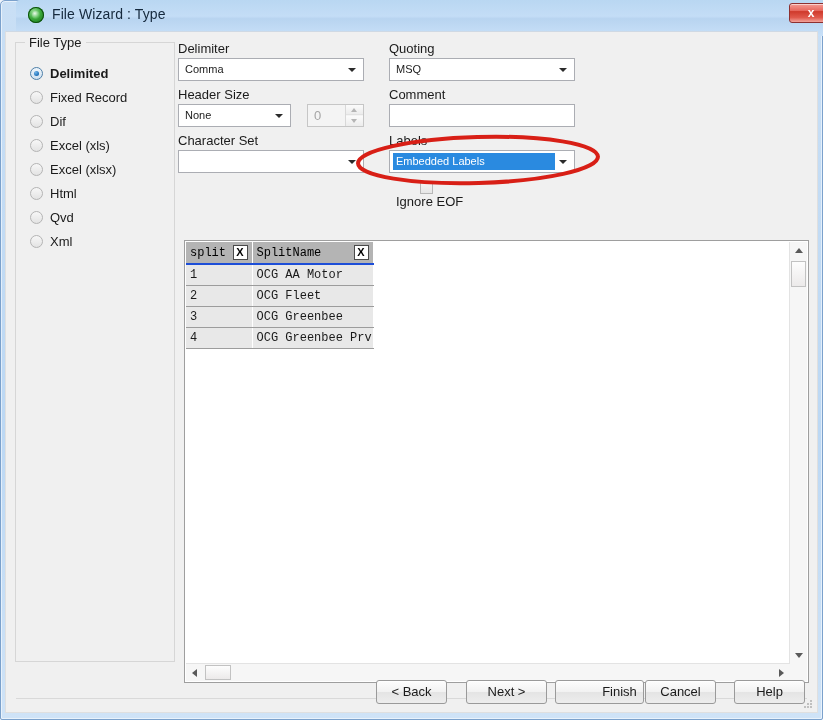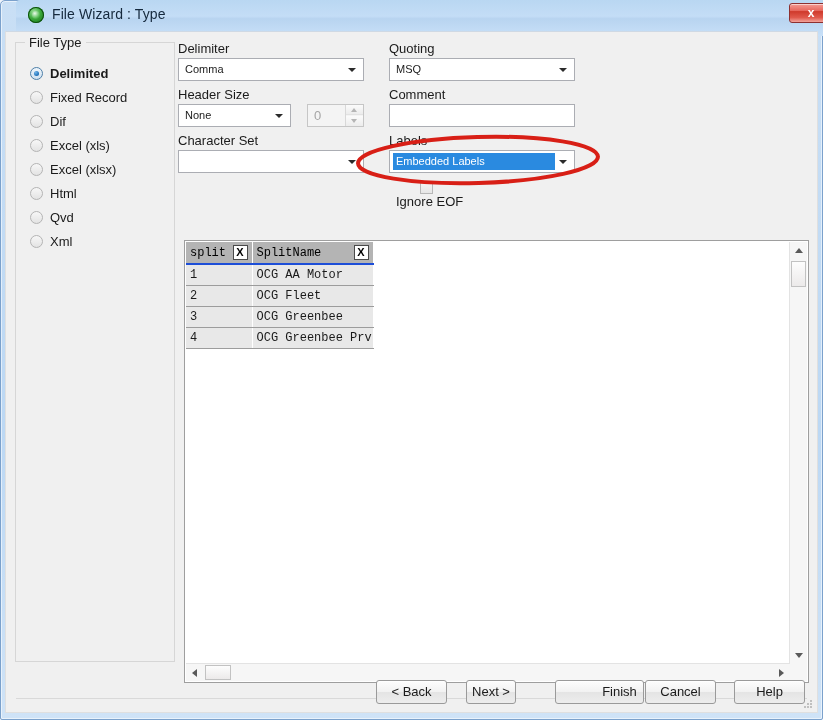--- a/index.html
+++ b/index.html
@@ -571,21 +571,21 @@
         <span class="sb-thumb"></span>
         <span class="sb-arrow right"></span>
       </div>
 
       <div class="corner-box"></div>
     </div>
 
     <div class="btnbar-sep"></div>
 
     <div class="btn" style="left:370px; top:648px; width:71px;">&lt; Back</div>
-    <div class="btn" style="left:460px; top:648px; width:50px;">Next &gt;</div>
+    <div class="btn" style="left:460px; top:648px; width:81px;">Next &gt;</div>
     <div class="btn" style="left:549px; top:648px; width:89px;padding-left:40px;">Finish</div>
     <div class="btn" style="left:639px; top:648px; width:71px;">Cancel</div>
     <div class="btn" style="left:728px; top:648px; width:71px;">Help</div>
 
     <div class="sizegrip">
       <i style="left:8px; top:2px;"></i>
       <i style="left:5px; top:5px;"></i>
         <i style="left:8px; top:5px;"></i>
       <i style="left:2px; top:8px;"></i>
         <i style="left:5px; top:8px;"></i>

